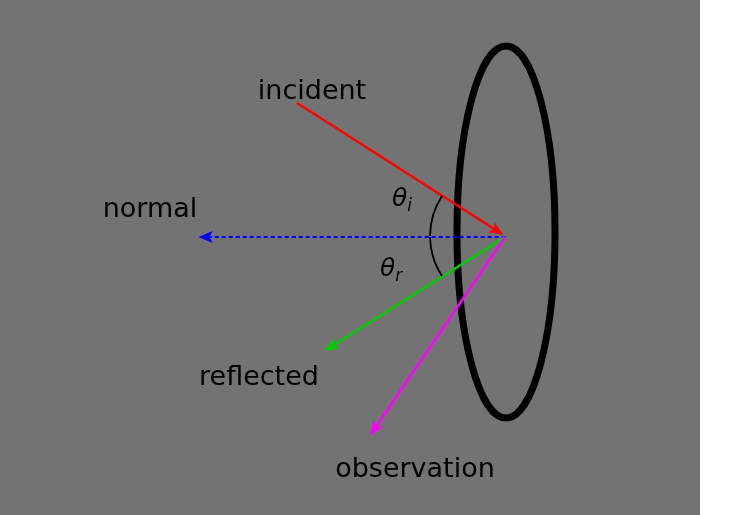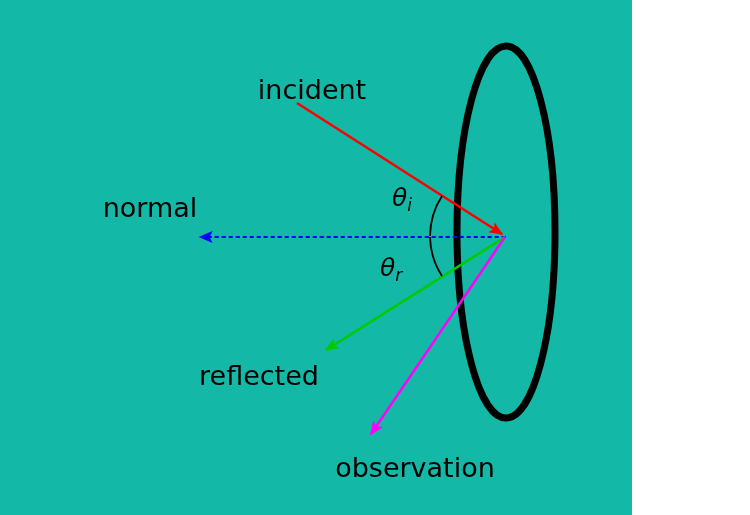--- a/index.html
+++ b/index.html
@@ -2,23 +2,23 @@
 <html><head>
 <meta charset="utf-8">
 <style>
   html, body {
     margin: 0;
     padding: 0;
     background: #ffffff;
   }
   .canvas {
     position: relative;
-    width: 632px;
+    width: 700px;
     height: 515px;
-    background: #14b8a6;
+    background: #737373;
     overflow: hidden;
   }
   svg {
     display: block;
   }
   text {
     font-family: "DejaVu Sans", "Liberation Sans", sans-serif;
     fill: #000000;
   }
   .ray-label {

